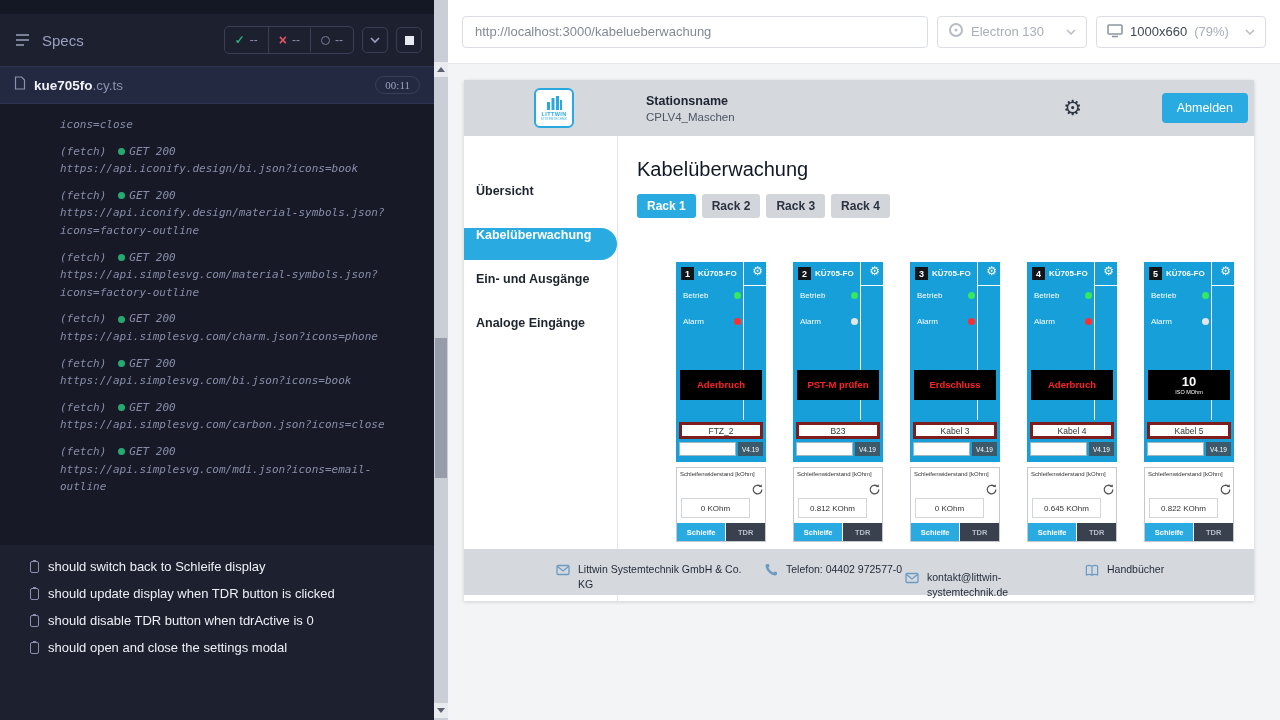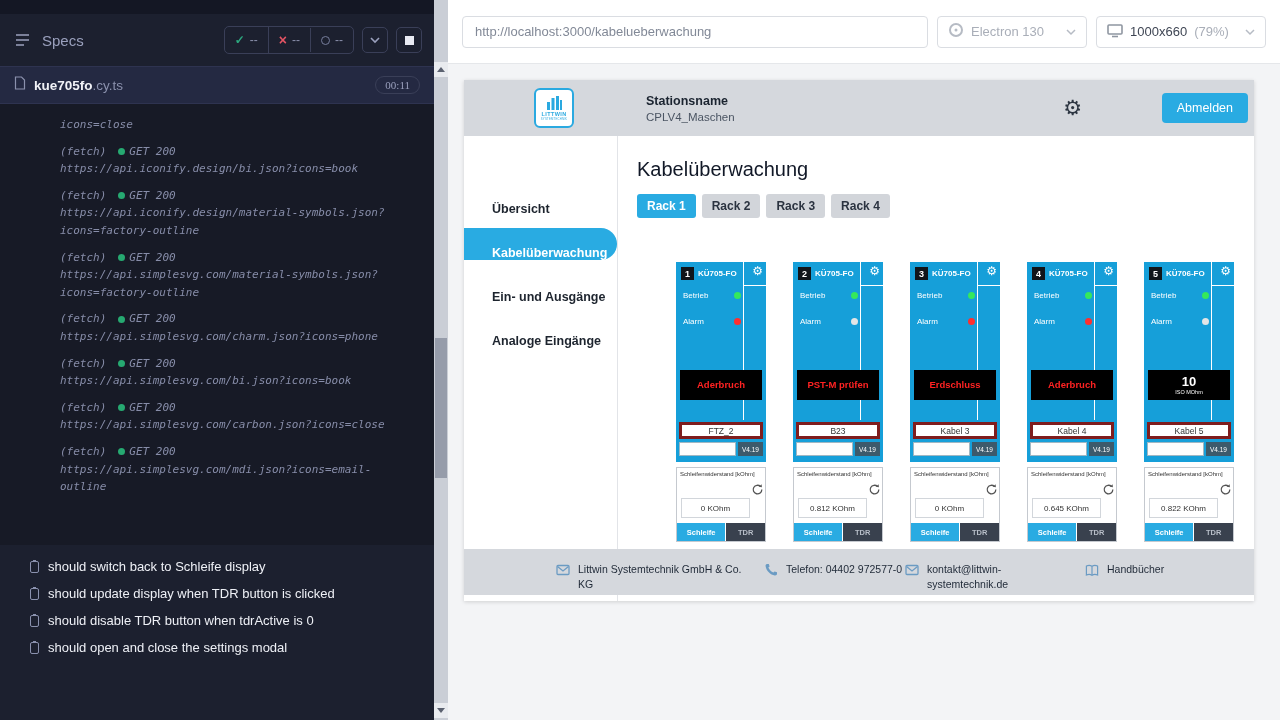--- a/index.html
+++ b/index.html
@@ -83,21 +83,21 @@
   .station-label { font-size:12.5px; font-weight:bold; color:#1b2430; }
   .station-value { font-size:11.5px; color:#4b5563; margin-top:3px; }
   .header-gear { position:absolute; right:172px; top:50%; transform:translateY(-50%);
                  font-size:21px; color:#2d3642; cursor:pointer; background:none; border:none; }
   .logout-btn { margin-left:auto; margin-right:6px; background:#29abe2; color:#fff; border:none;
                 border-radius:4px; font-size:12.5px; padding:8px 15px; cursor:pointer;
                 font-family:inherit; }
 
   .app-body { display:flex; height:465px; }
   .app-sidebar { width:154px; border-right:1px solid #e2e4e8; padding-top:48px; flex:none; }
-  .side-item { height:32px; display:flex; align-items:flex-end; padding-left:28px; margin-bottom:12px;
+  .side-item { height:32px; display:flex; align-items:flex-start; padding-left:12px; margin-bottom:12px;
                font-size:12.5px; font-weight:600; color:#1d242e; cursor:pointer; }
   .side-item.active { background:#29abe2; color:#fff; border-radius:0 16px 16px 0; font-weight:bold; }
 
   .app-main { flex:1; padding:22px 0 0 19px; }
   .page-title { font-size:20px; font-weight:500; color:#111827; }
   .tabs { display:flex; gap:6px; margin-top:13px;align-items:flex-end; }
   .tab { border:none; border-radius:3px; background:#d2d5da; color:#2b3340; font-size:12px;
          font-weight:bold; padding:5px 10px; cursor:pointer; font-family:inherit; }
   .tab.active { background:#29abe2; color:#fff; }
 
@@ -142,21 +142,21 @@
   .btn-tdr { flex:1; background:#39414e; color:#b8bec8; font-size:7.5px; font-weight:bold;
              border:none; cursor:pointer; font-family:inherit; }
 
   .app-footer { position:absolute; left:0; right:0; bottom:6px; height:46px; background:#d5d8dd;
                 display:flex; align-items:flex-start; padding:13px 0 0 92px; }
   .foot-item { display:flex; gap:8px; align-items:flex-start; }
   .foot-icon { flex:none; margin-top:1px; }
   .foot-text { font-size:10.5px; color:#1f2937; line-height:1.45; }
   .fi-1 { width:208px; } .fi-1 .foot-text { width:170px; }
   .fi-2 { width:141px; } .fi-2 .foot-text { width:118px; }
-  .fi-3 { width:180px; } .fi-3 .foot-text { width:112px; }
+  .fi-3 { width:180px;margin-top:8px; } .fi-3 .foot-text { width:112px; }
 </style>
 </head>
 <body>
 
 <aside class="runner">
   <div class="runner-topstrip"></div>
 
   <div class="specs-row">
     <span class="specs-menu">
       <svg width="18" height="16" viewBox="0 0 18 16">

